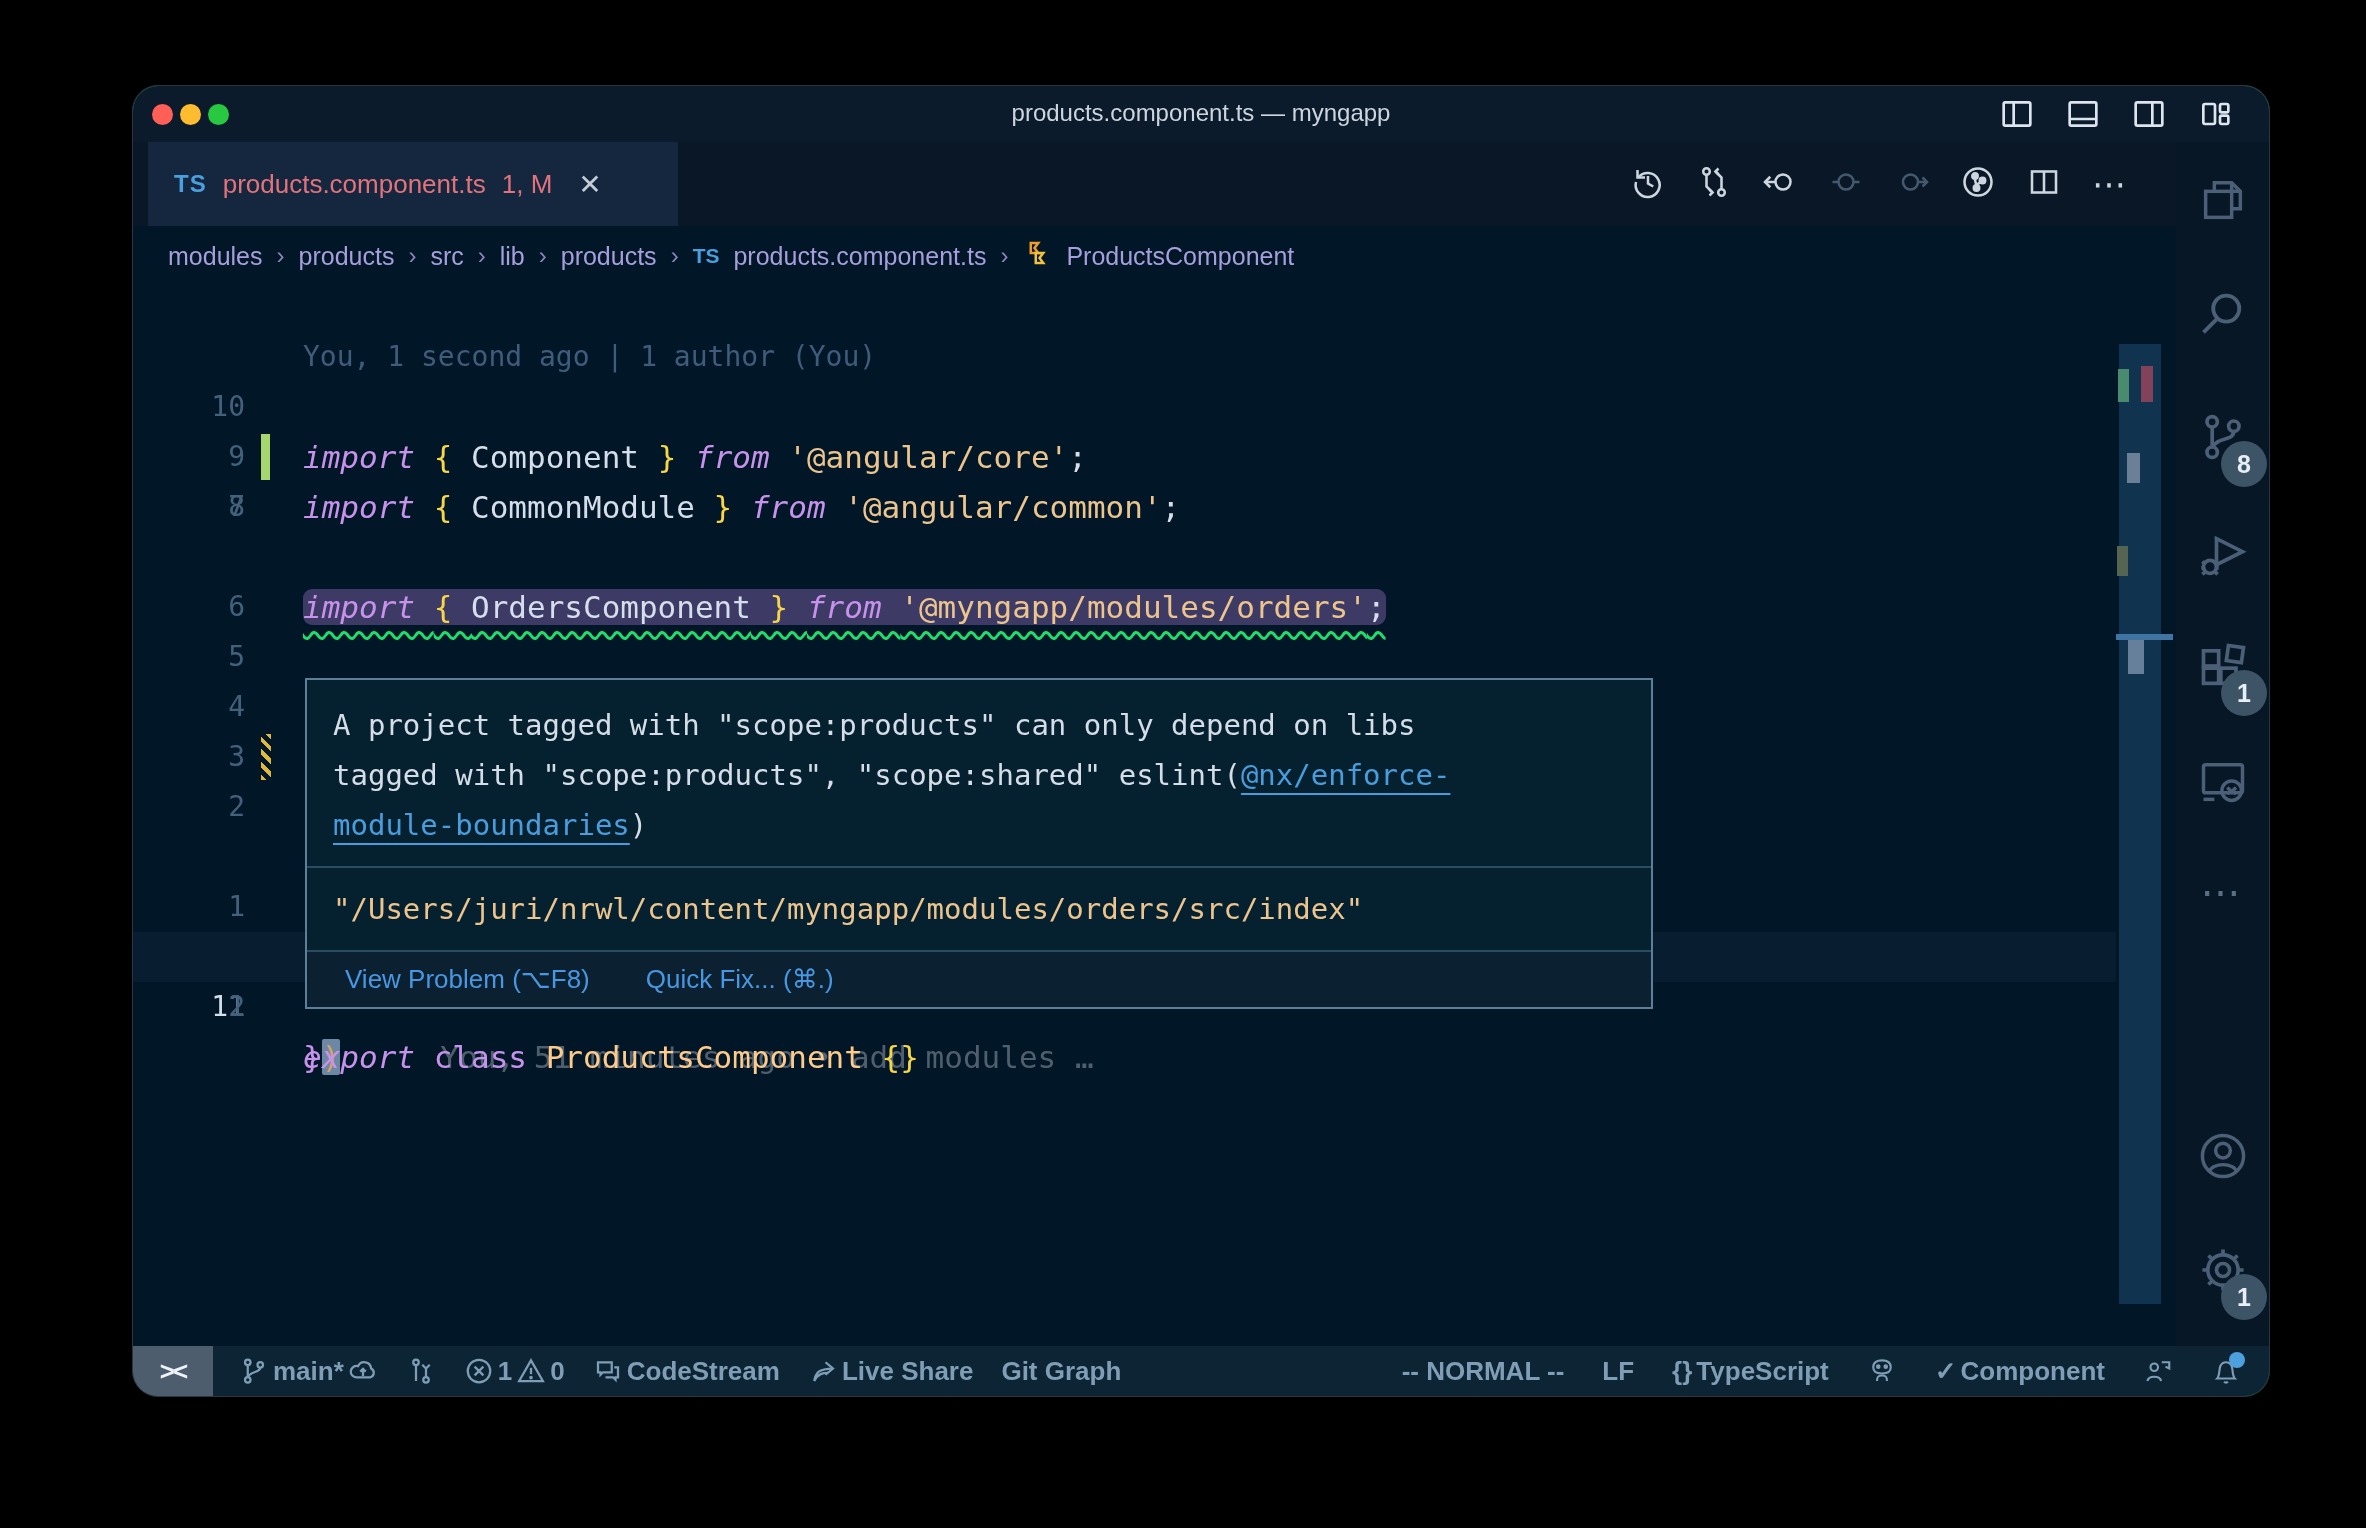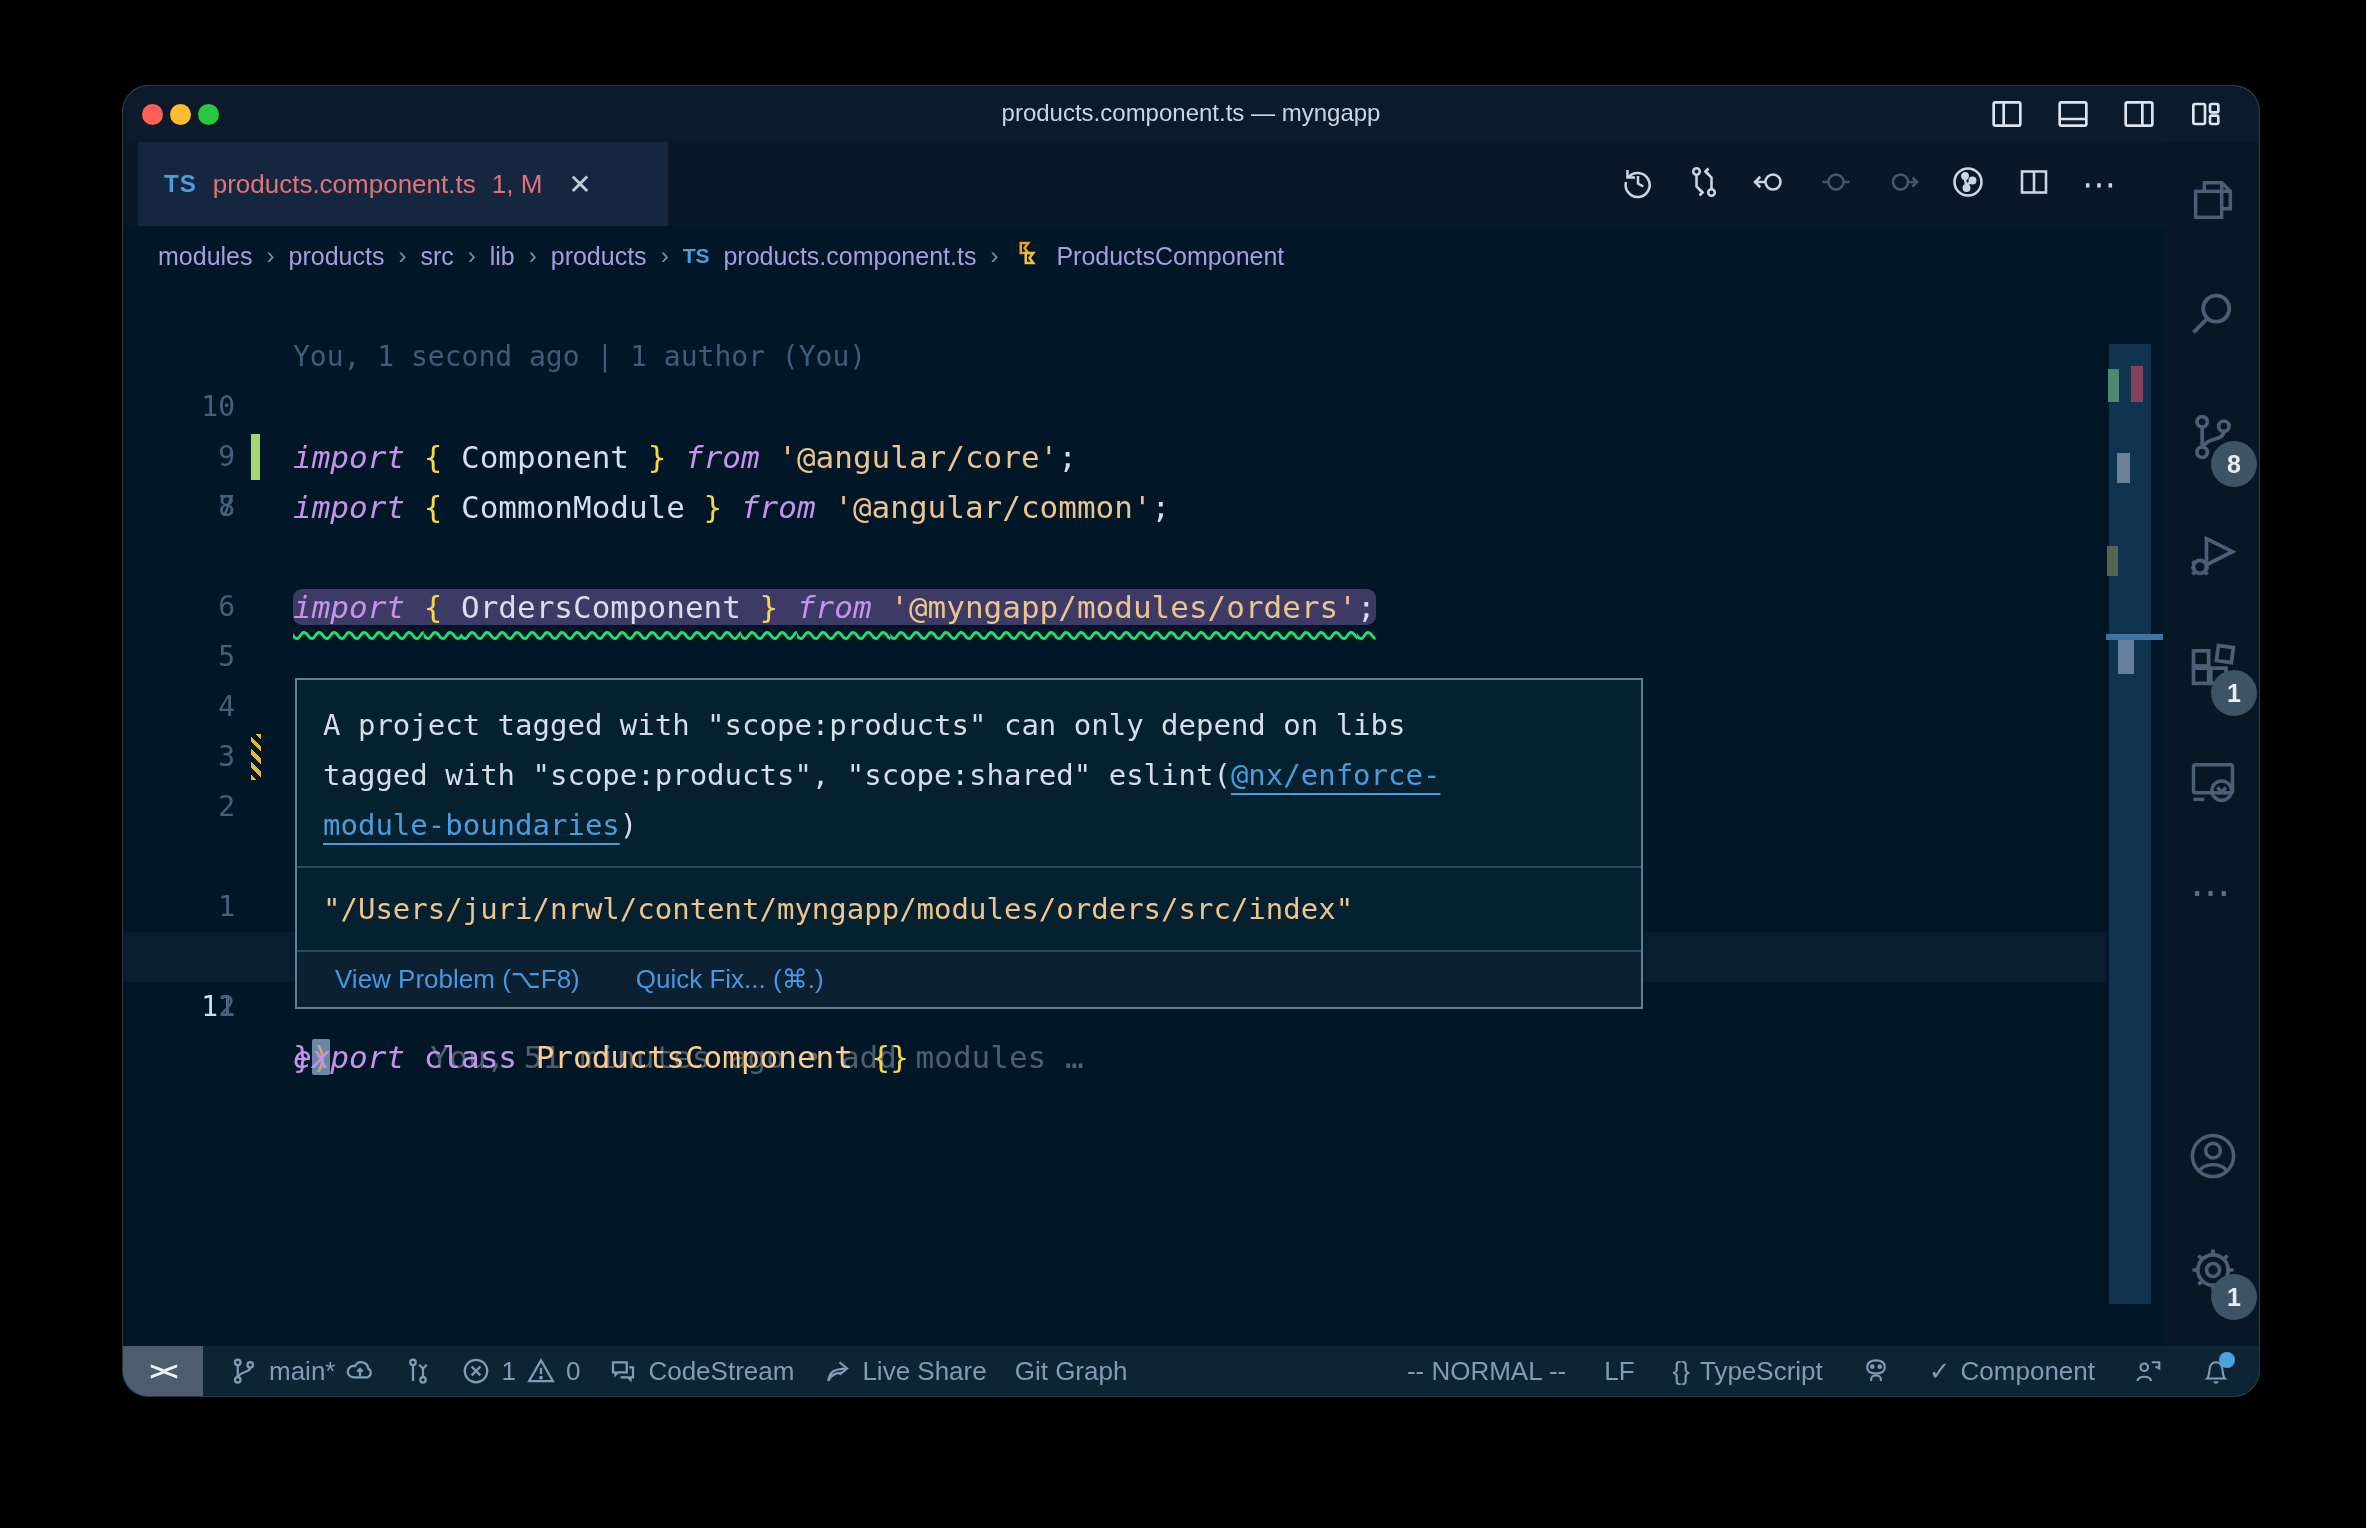--- a/index.html
+++ b/index.html
@@ -1,17 +1,17 @@
 <!DOCTYPE html>
 <html><head>
 <meta charset="utf-8">
 <style>
   html,body{margin:0;padding:0;background:#000;width:2366px;height:1528px;overflow:hidden;}
   *{box-sizing:border-box;}
-  .window{position:absolute;left:122px;top:85px;width:2138px;height:1312px;background:#15803d;
+  .window{position:absolute;left:132px;top:85px;width:2138px;height:1312px;background:#15803d;
     border-radius:26px;overflow:hidden;border:1px solid #2a3642;
     box-shadow:inset 0 2px 0 rgba(255,255,255,.18);font-family:"Liberation Sans",sans-serif;}
   
   .titlebar{position:absolute;left:0;top:0;right:0;height:56px;background:#0c1b2c;}
   .tl{position:absolute;top:18px;width:21px;height:21px;border-radius:50%;}
   .tl.r{left:19px;background:#ff5f57;} .tl.y{left:47px;background:#febc2e;} .tl.g{left:75px;background:#28c840;}
   .win-title{position:absolute;left:0;right:0;top:13px;text-align:center;color:#cdd6e0;font-size:24px;}
   .layout-icons{position:absolute;right:34px;top:8px;display:flex;gap:26px;color:#dde5ee;}
   .layout-icons svg{width:40px;height:40px;}
   
@@ -64,21 +64,21 @@
   .mark{position:absolute;}
   
   .activitybar{position:absolute;right:0;top:56px;width:93px;bottom:50px;background:#081726;}
   .act-item{position:absolute;left:0;width:93px;height:96px;display:flex;align-items:center;justify-content:center;color:#4b5f76;}
   .act-item svg{width:52px;height:52px;}
   .act-badge{position:absolute;right:2px;bottom:-2px;min-width:46px;height:46px;border-radius:23px;background:#3d5366;
     color:#e8eef5;font-size:25px;font-weight:bold;display:flex;align-items:center;justify-content:center;padding:0 6px;}
   
   .statusbar{position:absolute;left:0;right:0;bottom:0;height:50px;background:#0d2435;display:flex;align-items:center;
     color:#7f9db5;font-size:26px;}
-  .sb-item{display:flex;align-items:center;gap:10px;white-space:nowrap;}
+  .sb-item{display:flex;align-items:center;gap:4px;white-space:nowrap;font-weight:bold;}
   .sb-item svg{width:30px;height:30px;}
   .remote{width:80px;height:50px;background:#4d5d6e;color:#eef3f8;display:flex;align-items:center;justify-content:center;
     font-weight:bold;font-size:26px;letter-spacing:-2px;}
   .sb-left{display:flex;align-items:center;gap:28px;margin-left:26px;}
   .sb-right{display:flex;align-items:center;gap:38px;margin-left:auto;margin-right:28px;}
   .bell-wrap{position:relative;}
   .bell-dot{position:absolute;right:-4px;top:-4px;width:16px;height:16px;border-radius:50%;background:#4ba0dd;}
 </style>
 </head>
 <body>

